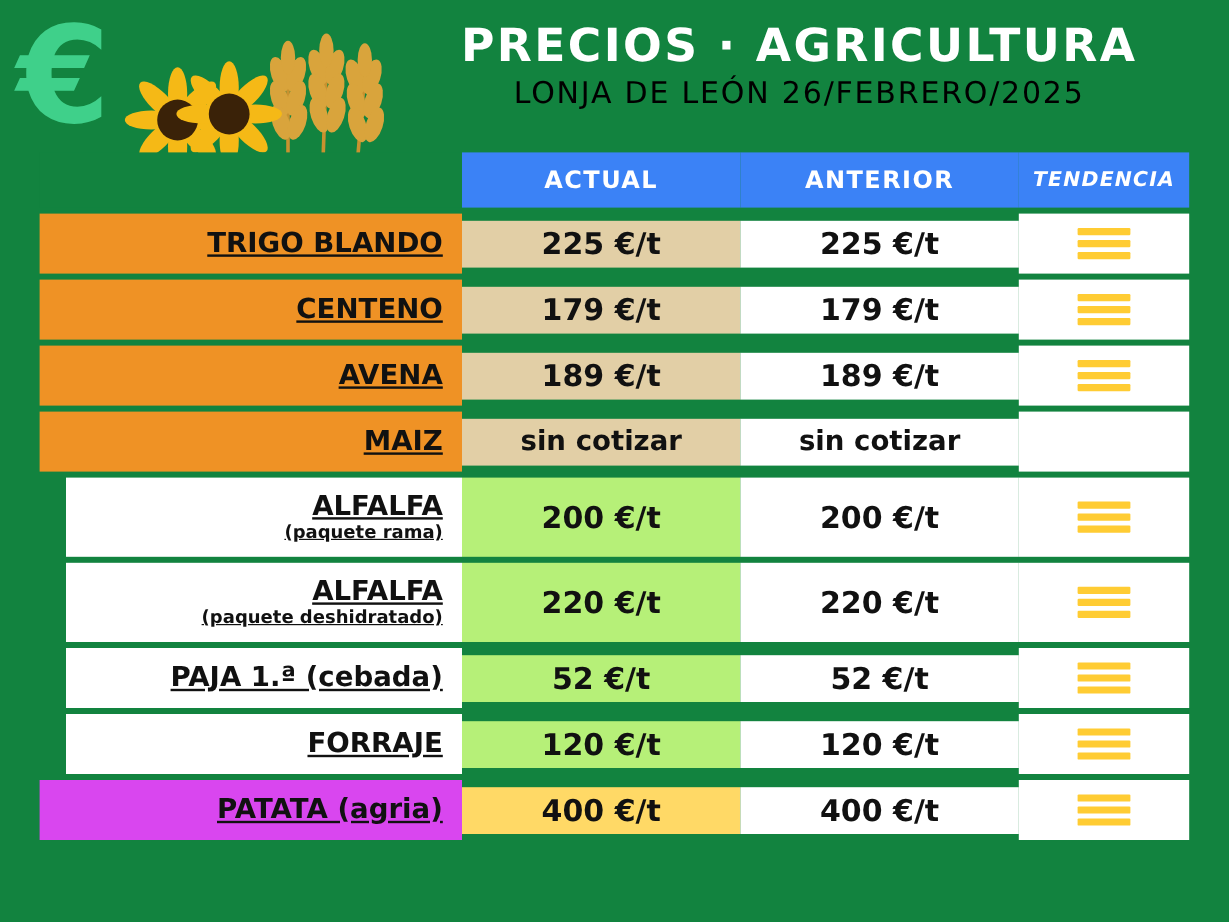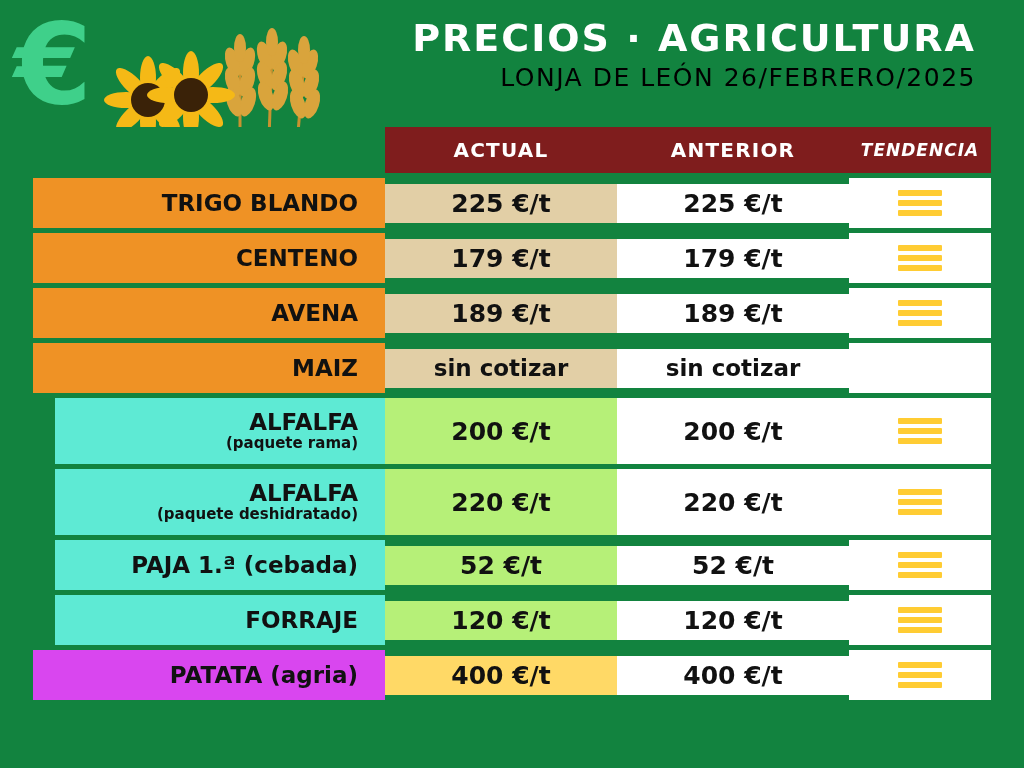--- a/index.html
+++ b/index.html
@@ -22,24 +22,24 @@
 
   
   .header {
     position: absolute;
     left: 0; top: 0;
     width: 1024px;
     height: 122px;
   }
   .title-block {
     position: absolute;
-    left: 316px;
+    left: 336px;
     top: 16px;
     width: 660px;
-    text-align: right;
+    text-align: center;
   }
   .main-title {
     font-family: "DejaVu Sans", sans-serif;
     font-weight: bold;
     font-size: 38px;
     letter-spacing: 2px;
     color: #ffffff;
     line-height: 44px;
     white-space: nowrap;
   }
@@ -91,55 +91,56 @@
   .c-act   { width: 232px; }
   .c-ant   { width: 232px; }
   .c-tend  { width: 142px; }
 
   
   .hdr-blank {
     background: #12833f;
     height: 46px;
   }
   .hdr {
-    background: #7f1d1d;
+    background: #3b82f6;
     color: #ffffff;
     font-family: "DejaVu Sans", sans-serif;
     font-weight: bold;
     font-size: 20px;
     letter-spacing: 1.2px;
     height: 46px;
     display: flex;
     align-items: center;
     justify-content: center;
   }
   .hdr.small { font-size: 17px; letter-spacing: 1px; font-style: italic; }
 
   
   .name-cell {
     height: 50px;
     display: flex;
     flex-direction: column;
     align-items: flex-end;
     justify-content: center;
-    padding-right: 27px;
+    padding-right: 16px;
     box-sizing: border-box;
     color: #111111;
     font-family: "DejaVu Sans", sans-serif;
     font-weight: bold;
     font-size: 23px;
     line-height: 25px;
+    text-decoration: underline;
   }
   .name-cell .sub {
     font-size: 15px;
     font-weight: bold;
     line-height: 17px;
   }
   .bg-orange { background: #ef9225; }
-  .bg-lgreen { background: #5eead4; margin-left: 22px; }
+  .bg-lgreen { background: #ffffff; margin-left: 22px; }
   .bg-yellow { background: #d946ef; }
 
   
   .val {
     height: 39px;
     display: flex;
     align-items: center;
     justify-content: center;
     font-family: "DejaVu Sans", sans-serif;
     font-weight: bold;

